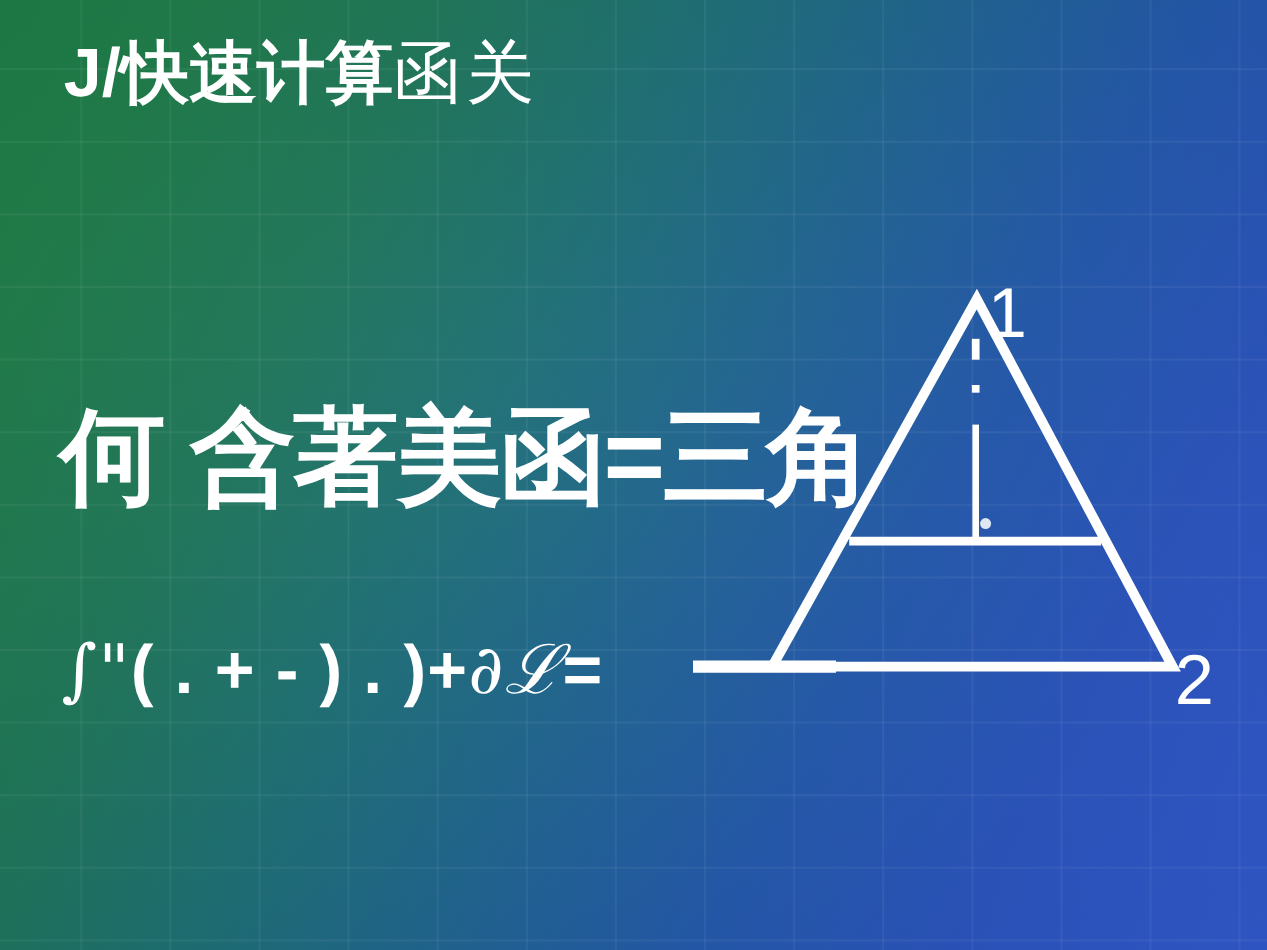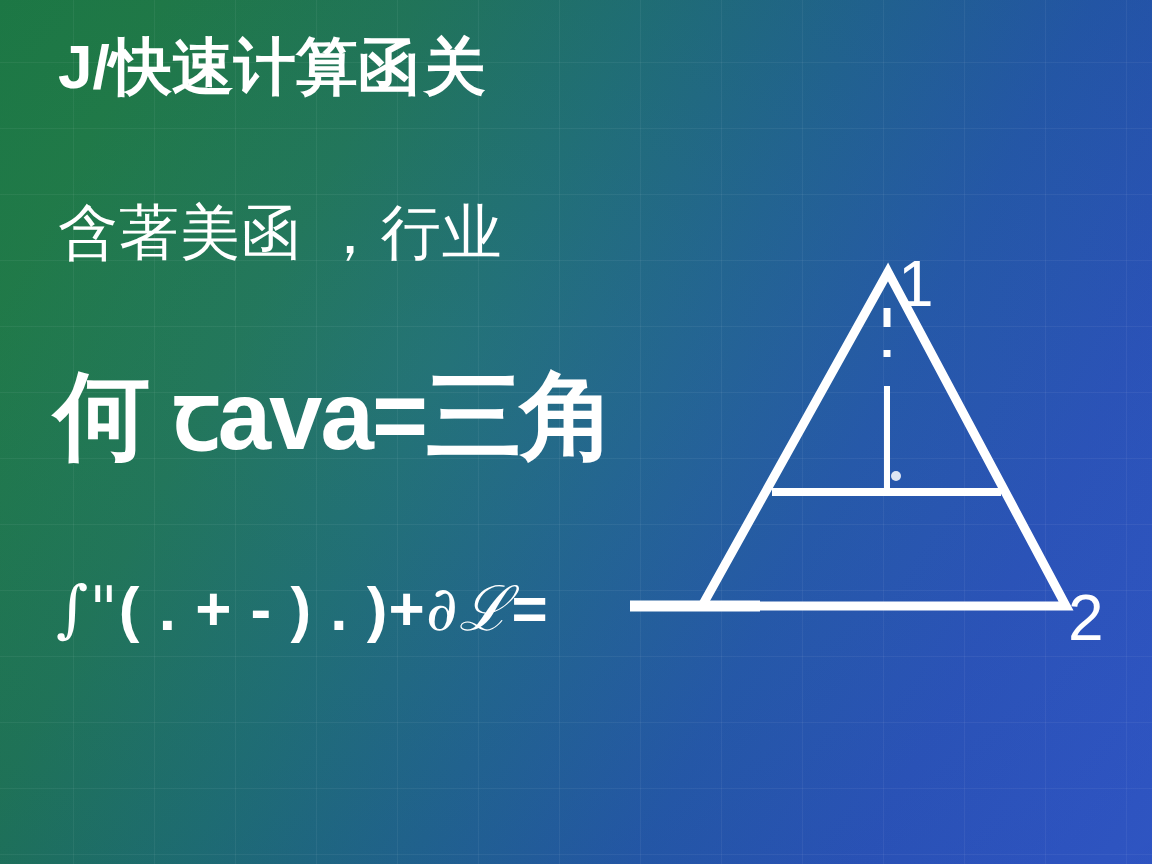--- a/index.html
+++ b/index.html
@@ -49,21 +49,21 @@
 
   
   #line-title {
     left: 58px;
     top: 36px;
     font-size: 62px;
     font-weight: 700;
     letter-spacing: 0px;
     line-height: 1;
   }
-  #line-title .cjk { font-weight: 700; letter-spacing: 4px; }
+  #line-title .cjk { font-weight: 400; letter-spacing: 4px; }
 
   
   #line-sub {
     left: 58px;
     top: 203px;
     font-size: 60px;
     font-weight: 500;
     line-height: 1;
     letter-spacing: 1px;
   }
@@ -118,23 +118,22 @@
 </head>
 <body>
 
 <div id="slide">
 
   <div id="grid"></div>
   <div id="vignette"></div>
 
   <div class="txt" id="line-title"><span>J/快速计算</span><span class="cjk">函关</span></div>
 
-  <div class="txt" id="line-sub">含著美函 ，行业</div>
 
-  <div class="txt" id="line-main">何 ꞇava=三角</div>
+  <div class="txt" id="line-main">何 含著美函=三角</div>
 
   <div class="txt" id="line-formula"><span>∫"</span><span class="op">( . + - ) . )</span><span class="op">+</span><span class="script">∂ℒ</span><span class="op">=</span></div>
 
   <svg id="diagram" viewBox="0 0 1152 864" xmlns="http://www.w3.org/2000/svg">
 
     <line x1="630" y1="606" x2="760" y2="606" stroke="#ffffff" stroke-width="11" stroke-linecap="butt"></line>
 
     <path d="M 888 272 L 1066 606 L 702 606 Z" fill="none" stroke="#ffffff" stroke-width="9" stroke-linejoin="miter" stroke-linecap="butt"></path>
 
     <line x1="772" y1="492" x2="1001" y2="492" stroke="#ffffff" stroke-width="8" stroke-linecap="butt"></line>

